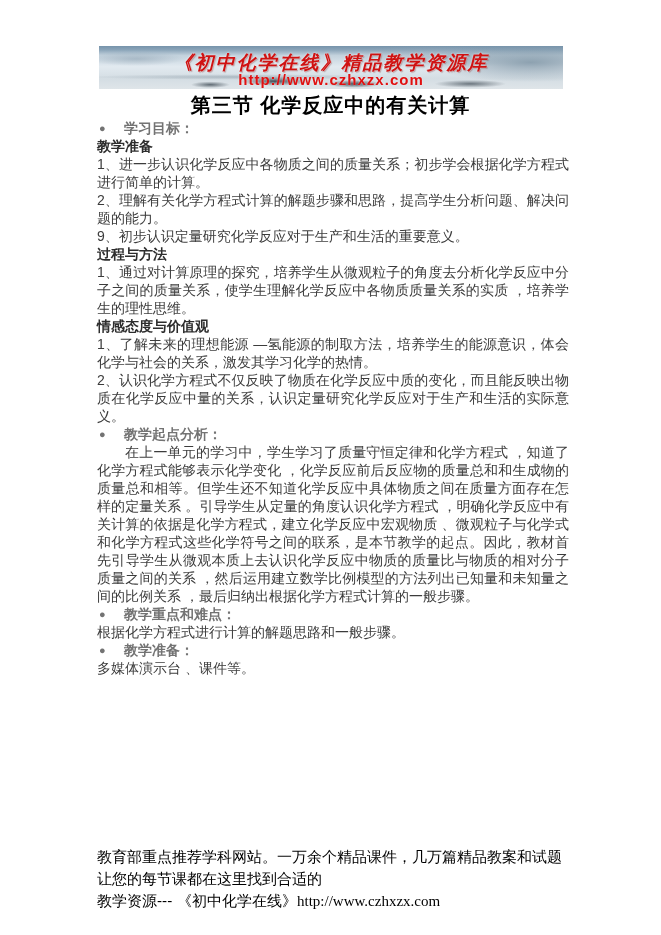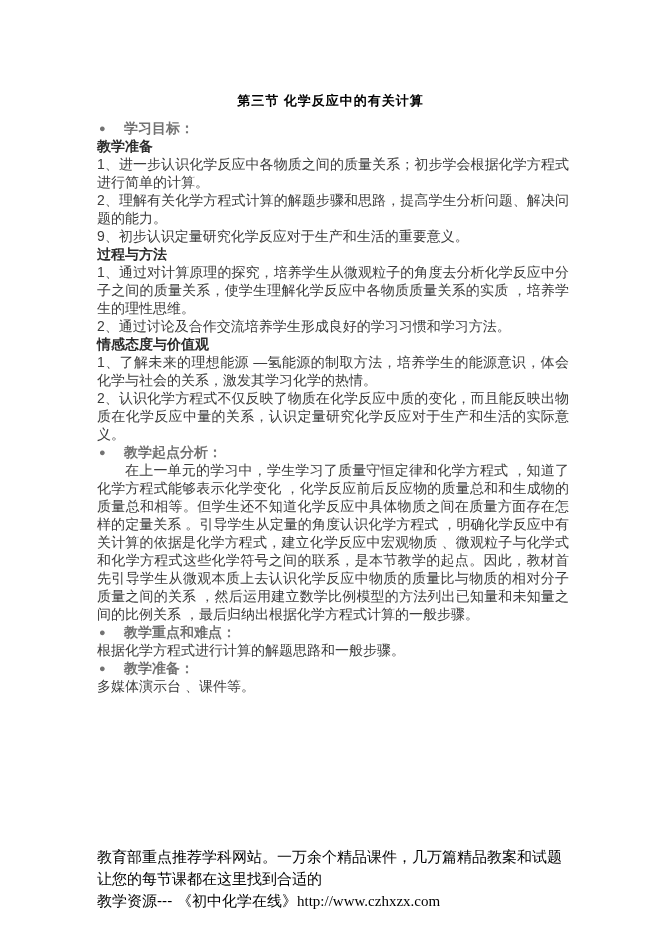--- a/index.html
+++ b/index.html
@@ -31,21 +31,21 @@
   }
   .banner-url {
     position:absolute; top:25px; left:0; width:100%; text-align:center;
     font-size:15px; font-weight:bold; color:#e01010; letter-spacing:1px;
     text-shadow:0 0 2px rgba(255,255,255,.6); white-space:nowrap;
   }
 
   
   .doc-title {
     position:absolute; top:92px; left:0; width:100%; margin:0; text-align:center;
-    font-size:13px; font-weight:bold; color:#000000; letter-spacing:1px;
+    font-size:20px; font-weight:bold; color:#000000; letter-spacing:1px;
   }
 
   
   .content {
     position:absolute; left:97px; top:119px; width:472px;
     font-size:14px; line-height:18px; color:#3c3c3c; text-align:justify;
   }
   .content p { margin:0; padding:0; }
   .content p.bullet-heading { font-weight:bold; color:#737373; text-align:left; }
   .content p.subheading { font-weight:bold; color:#2d2d2d; text-align:left; }
@@ -59,32 +59,35 @@
     font-family:"DejaVu Serif","Liberation Serif",serif;
   }
   .footer p { margin:0; padding:0; }
   .footer-url { font-family:"Liberation Serif","DejaVu Serif",serif; }
 </style>
 </head>
 <body>
 
 <div class="page">
 
+  <div class="banner">
+    <div class="banner-title">《初中化学在线》精品教学资源库</div>
+    <div class="banner-url">http://www.czhxzx.com</div>
+  </div>
 
   <h1 class="doc-title">第三节 化学反应中的有关计算</h1>
 
   <div class="content" id="content-paragraphs">
       <p class="bullet-heading"><span class="bullet">●</span><span>学习目标：</span></p>
       <p class="subheading">教学准备</p>
       <p class="body">1、进一步认识化学反应中各物质之间的质量关系；初步学会根据化学方程式进行简单的计算。</p>
       <p class="body">2、理解有关化学方程式计算的解题步骤和思路，提高学生分析问题、解决问题的能力。</p>
       <p class="body">9、初步认识定量研究化学反应对于生产和生活的重要意义。</p>
       <p class="subheading">过程与方法</p>
       <p class="body">1、通过对计算原理的探究，培养学生从微观粒子的角度去分析化学反应中分子之间的质量关系，使学生理解化学反应中各物质质量关系的实质 ，培养学生的理性思维。</p>
-      <p class="body">2、通过讨论及合作交流培养学生形成良好的学习习惯和学习方法。</p>
       <p class="subheading">情感态度与价值观</p>
       <p class="body">1、了解未来的理想能源 —氢能源的制取方法，培养学生的能源意识，体会化学与社会的关系，激发其学习化学的热情。</p>
       <p class="body">2、认识化学方程式不仅反映了物质在化学反应中质的变化，而且能反映出物质在化学反应中量的关系，认识定量研究化学反应对于生产和生活的实际意义。</p>
       <p class="bullet-heading"><span class="bullet">●</span><span>教学起点分析：</span></p>
       <p class="body-indent">在上一单元的学习中，学生学习了质量守恒定律和化学方程式 ，知道了化学方程式能够表示化学变化 ，化学反应前后反应物的质量总和和生成物的质量总和相等。但学生还不知道化学反应中具体物质之间在质量方面存在怎样的定量关系 。引导学生从定量的角度认识化学方程式 ，明确化学反应中有关计算的依据是化学方程式，建立化学反应中宏观物质 、微观粒子与化学式和化学方程式这些化学符号之间的联系，是本节教学的起点。因此，教材首先引导学生从微观本质上去认识化学反应中物质的质量比与物质的相对分子质量之间的关系 ，然后运用建立数学比例模型的方法列出已知量和未知量之间的比例关系 ，最后归纳出根据化学方程式计算的一般步骤。</p>
       <p class="bullet-heading"><span class="bullet">●</span><span>教学重点和难点：</span></p>
       <p class="body">根据化学方程式进行计算的解题思路和一般步骤。</p>
       <p class="bullet-heading"><span class="bullet">●</span><span>教学准备：</span></p>
       <p class="body">多媒体演示台 、课件等。</p>
     </div>

